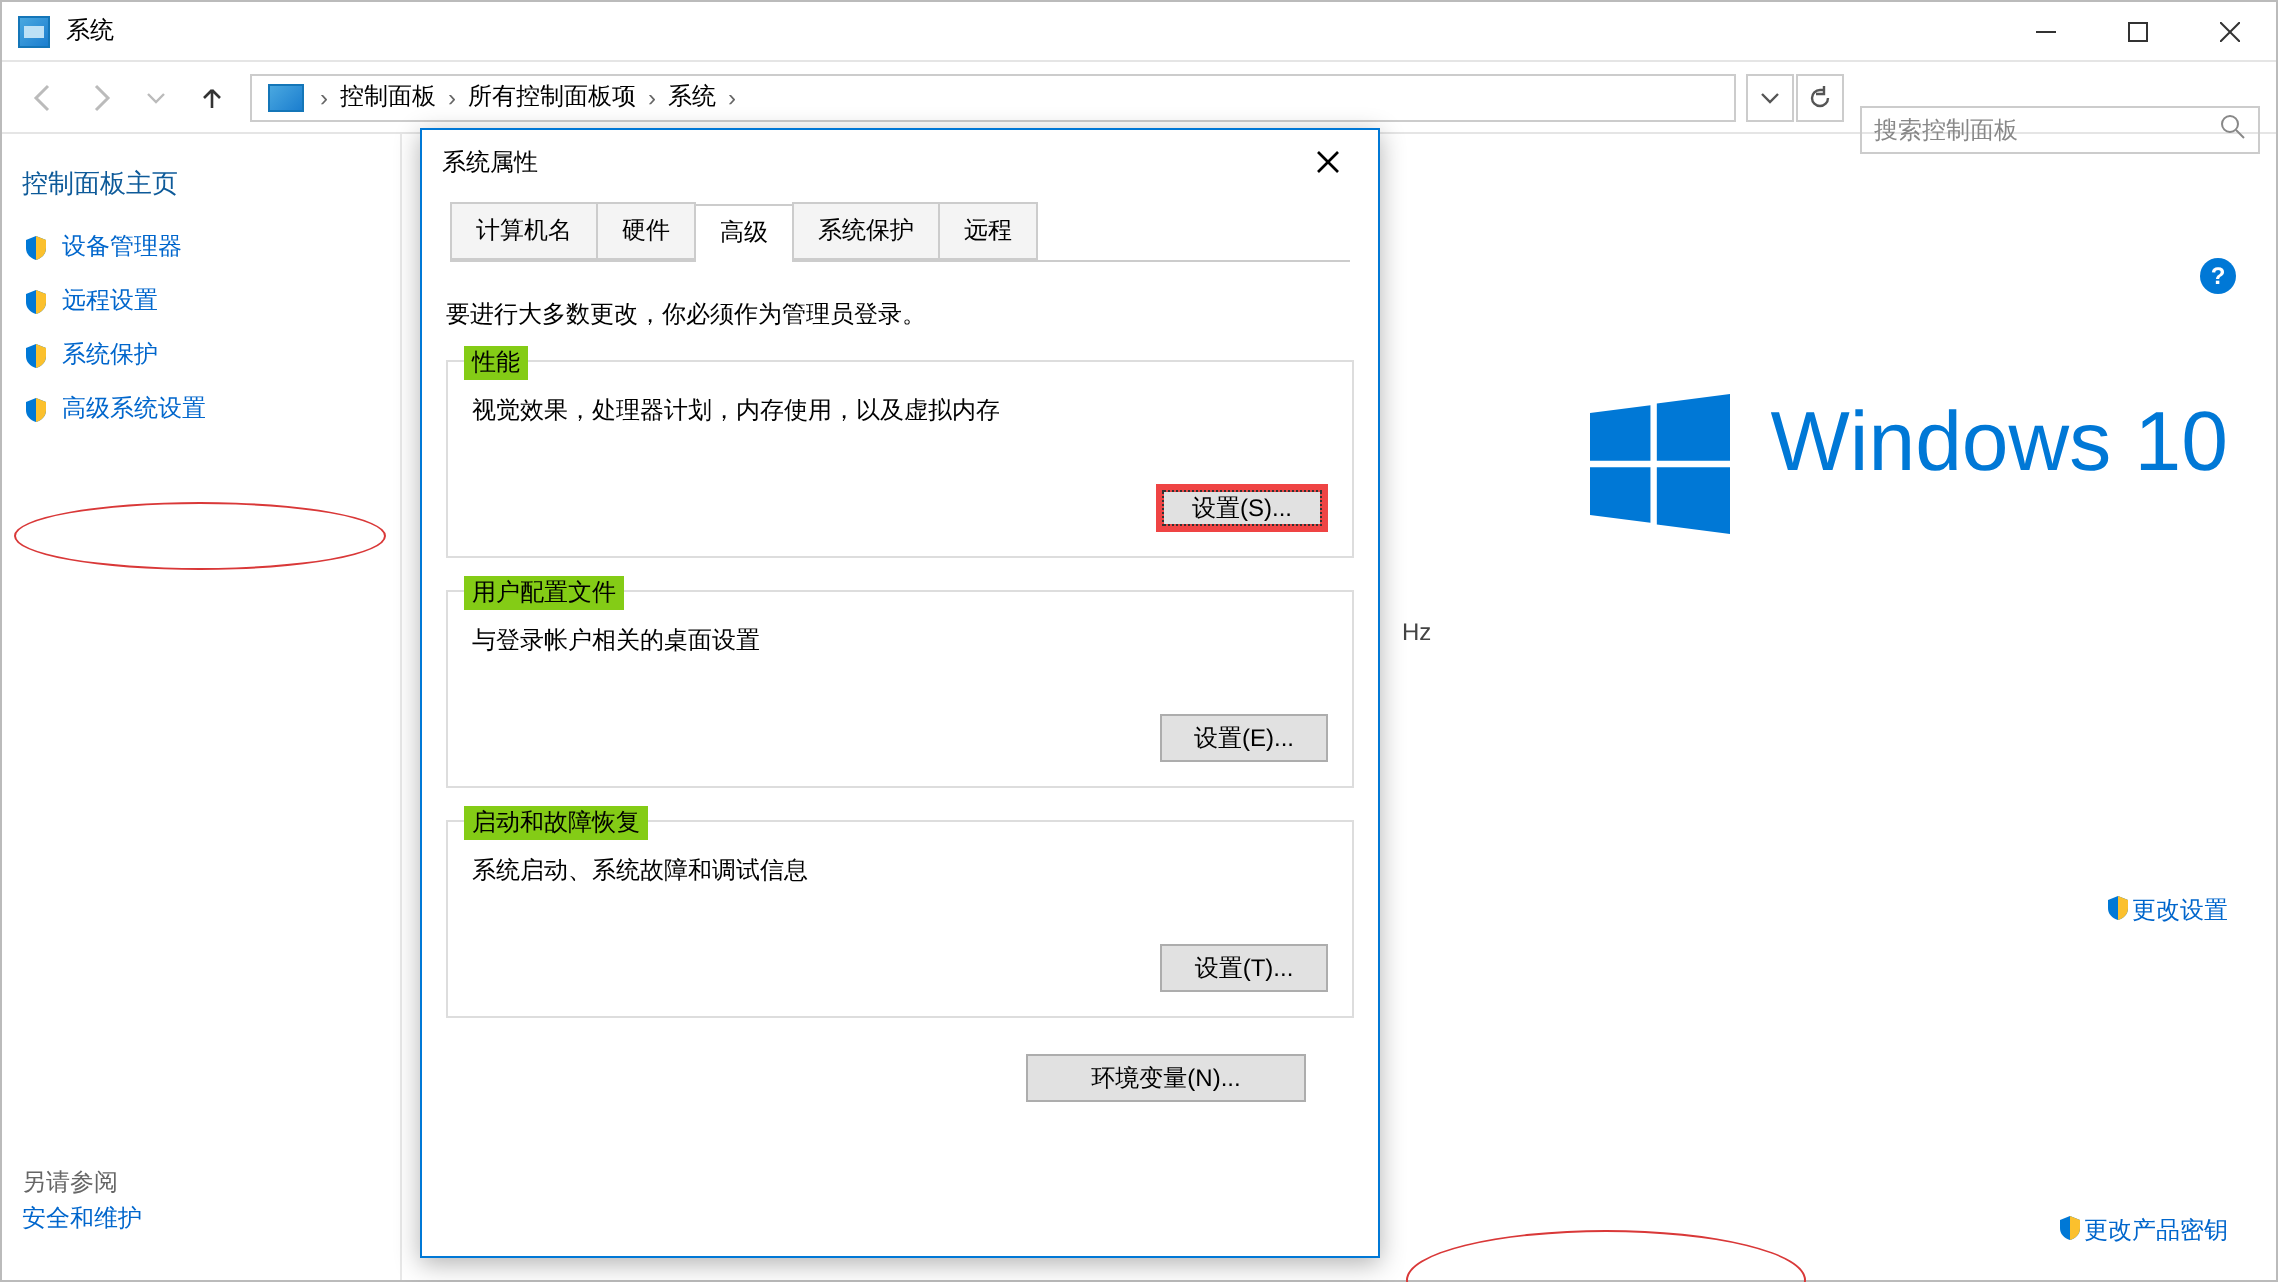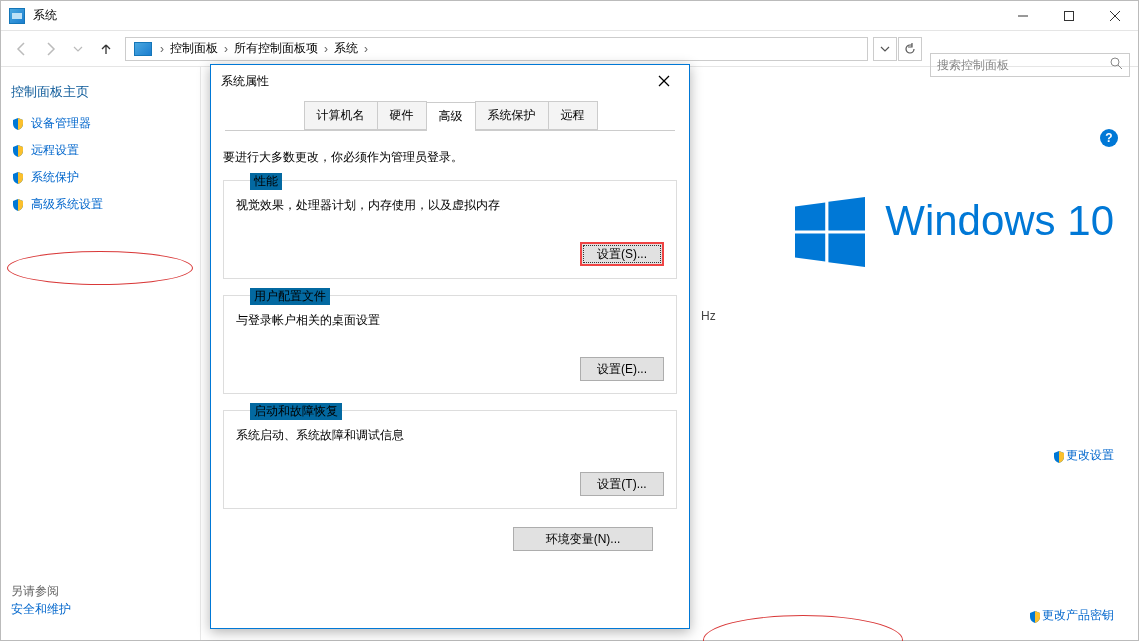--- a/index.html
+++ b/index.html
@@ -29,41 +29,41 @@
 .shield svg{width:14px;height:14px;}
 .side .bottom-links{position:absolute;bottom:12px;left:10px;}
 .side .bottom-links div.label{color:#666;margin-bottom:1px;}
 .red-ellipse{position:absolute;border:1.5px solid #d93838;border-radius:50%;pointer-events:none;}
 .re1{top:184px;left:6px;width:186px;height:34px;}
 .re2{top:550px;left:492px;width:200px;height:50px;}
 .content{flex:1;position:relative;padding:20px 24px;}
 .win10-logo{position:absolute;top:130px;right:24px;display:flex;align-items:flex-start;gap:20px;color:#0078D6;}
 .win10-logo svg{width:70px;height:70px;}
 .win10-logo span{font-size:42px;font-weight:300;}
-.right-links{position:absolute;right:24px;display:flex;align-items:flex-end;gap:0;color:#0066cc;cursor:pointer;}
+.right-links{position:absolute;right:24px;display:flex;align-items:flex-start;gap:0;color:#0066cc;cursor:pointer;}
 .rl1{top:380px;}
 .rl2{top:540px;}
 .ghz{position:absolute;top:242px;left:500px;color:#444;}
 .question-badge{position:absolute;top:62px;right:20px;width:18px;height:18px;border-radius:50%;background:#0078D6;color:#fff;display:flex;align-items:center;justify-content:center;font-size:12px;font-weight:bold;}
 .watermark{position:absolute;top:258px;left:440px;font-size:26px;font-weight:bold;text-align:center;pointer-events:none;}
 .wm-line1{}
 .wm-line2{color:#3684db;opacity:0.85;letter-spacing:1px;}
 .dialog{position:absolute;top:64px;left:210px;width:480px;height:565px;background:#fff;border:1px solid #0078D6;box-shadow:0 3px 12px rgba(0,0,0,0.3);display:flex;flex-direction:column;}
 .dialog-title{height:32px;display:flex;align-items:center;padding:0 10px;}
 .dialog-title .close{margin-left:auto;width:30px;height:30px;display:flex;align-items:center;justify-content:center;}
-.tabstrip{display:flex;border-bottom:1px solid #ccc;margin:4px 14px 0;justify-content:center;}
+.tabstrip{display:flex;border-bottom:1px solid #ccc;margin:4px 14px 0;}
 .tab{padding:5px 12px 5px;border:1px solid #ccc;border-bottom:none;background:#fff;margin-right:-1px;position:relative;top:1px;cursor:pointer;}
 .tab.inactive{background:#f4f4f4;top:0;border-bottom:1px solid #ccc;}
 .dialog-body{padding:14px 12px;flex:1;}
 .note{margin:4px 0 14px;}
 .group{border:1px solid #ddd;padding:10px 12px 12px;margin-bottom:16px;position:relative;}
-.group-title{position:absolute;top:-8px;left:8px;background:#0369a1;padding:0 4px;margin-left:18px;}
+.group-title{position:absolute;top:-8px;left:8px;background:#84cc16;padding:0 4px;}
 .group-desc{margin:6px 0 28px;}
 .btn{min-width:84px;height:24px;border:1px solid #adadad;background:#e1e1e1;display:inline-flex;align-items:center;justify-content:center;cursor:pointer;padding:0 14px;}
-.btn.focused{border:2px solid #ef4444;outline:1px dotted #333;outline-offset:-4px;}
+.btn.focused{border:4px solid #ef4444;outline:1px dotted #333;outline-offset:-4px;}
 .group-btnrow{display:flex;justify-content:flex-end;}
 .env-row{display:flex;justify-content:flex-end;padding-right:24px;margin-top:18px;}
 </style>
 </head>
 <body>
 
 <div class="window">
   <div class="titlebar">
     <div class="app-icon"></div>
     <span>系统</span>

